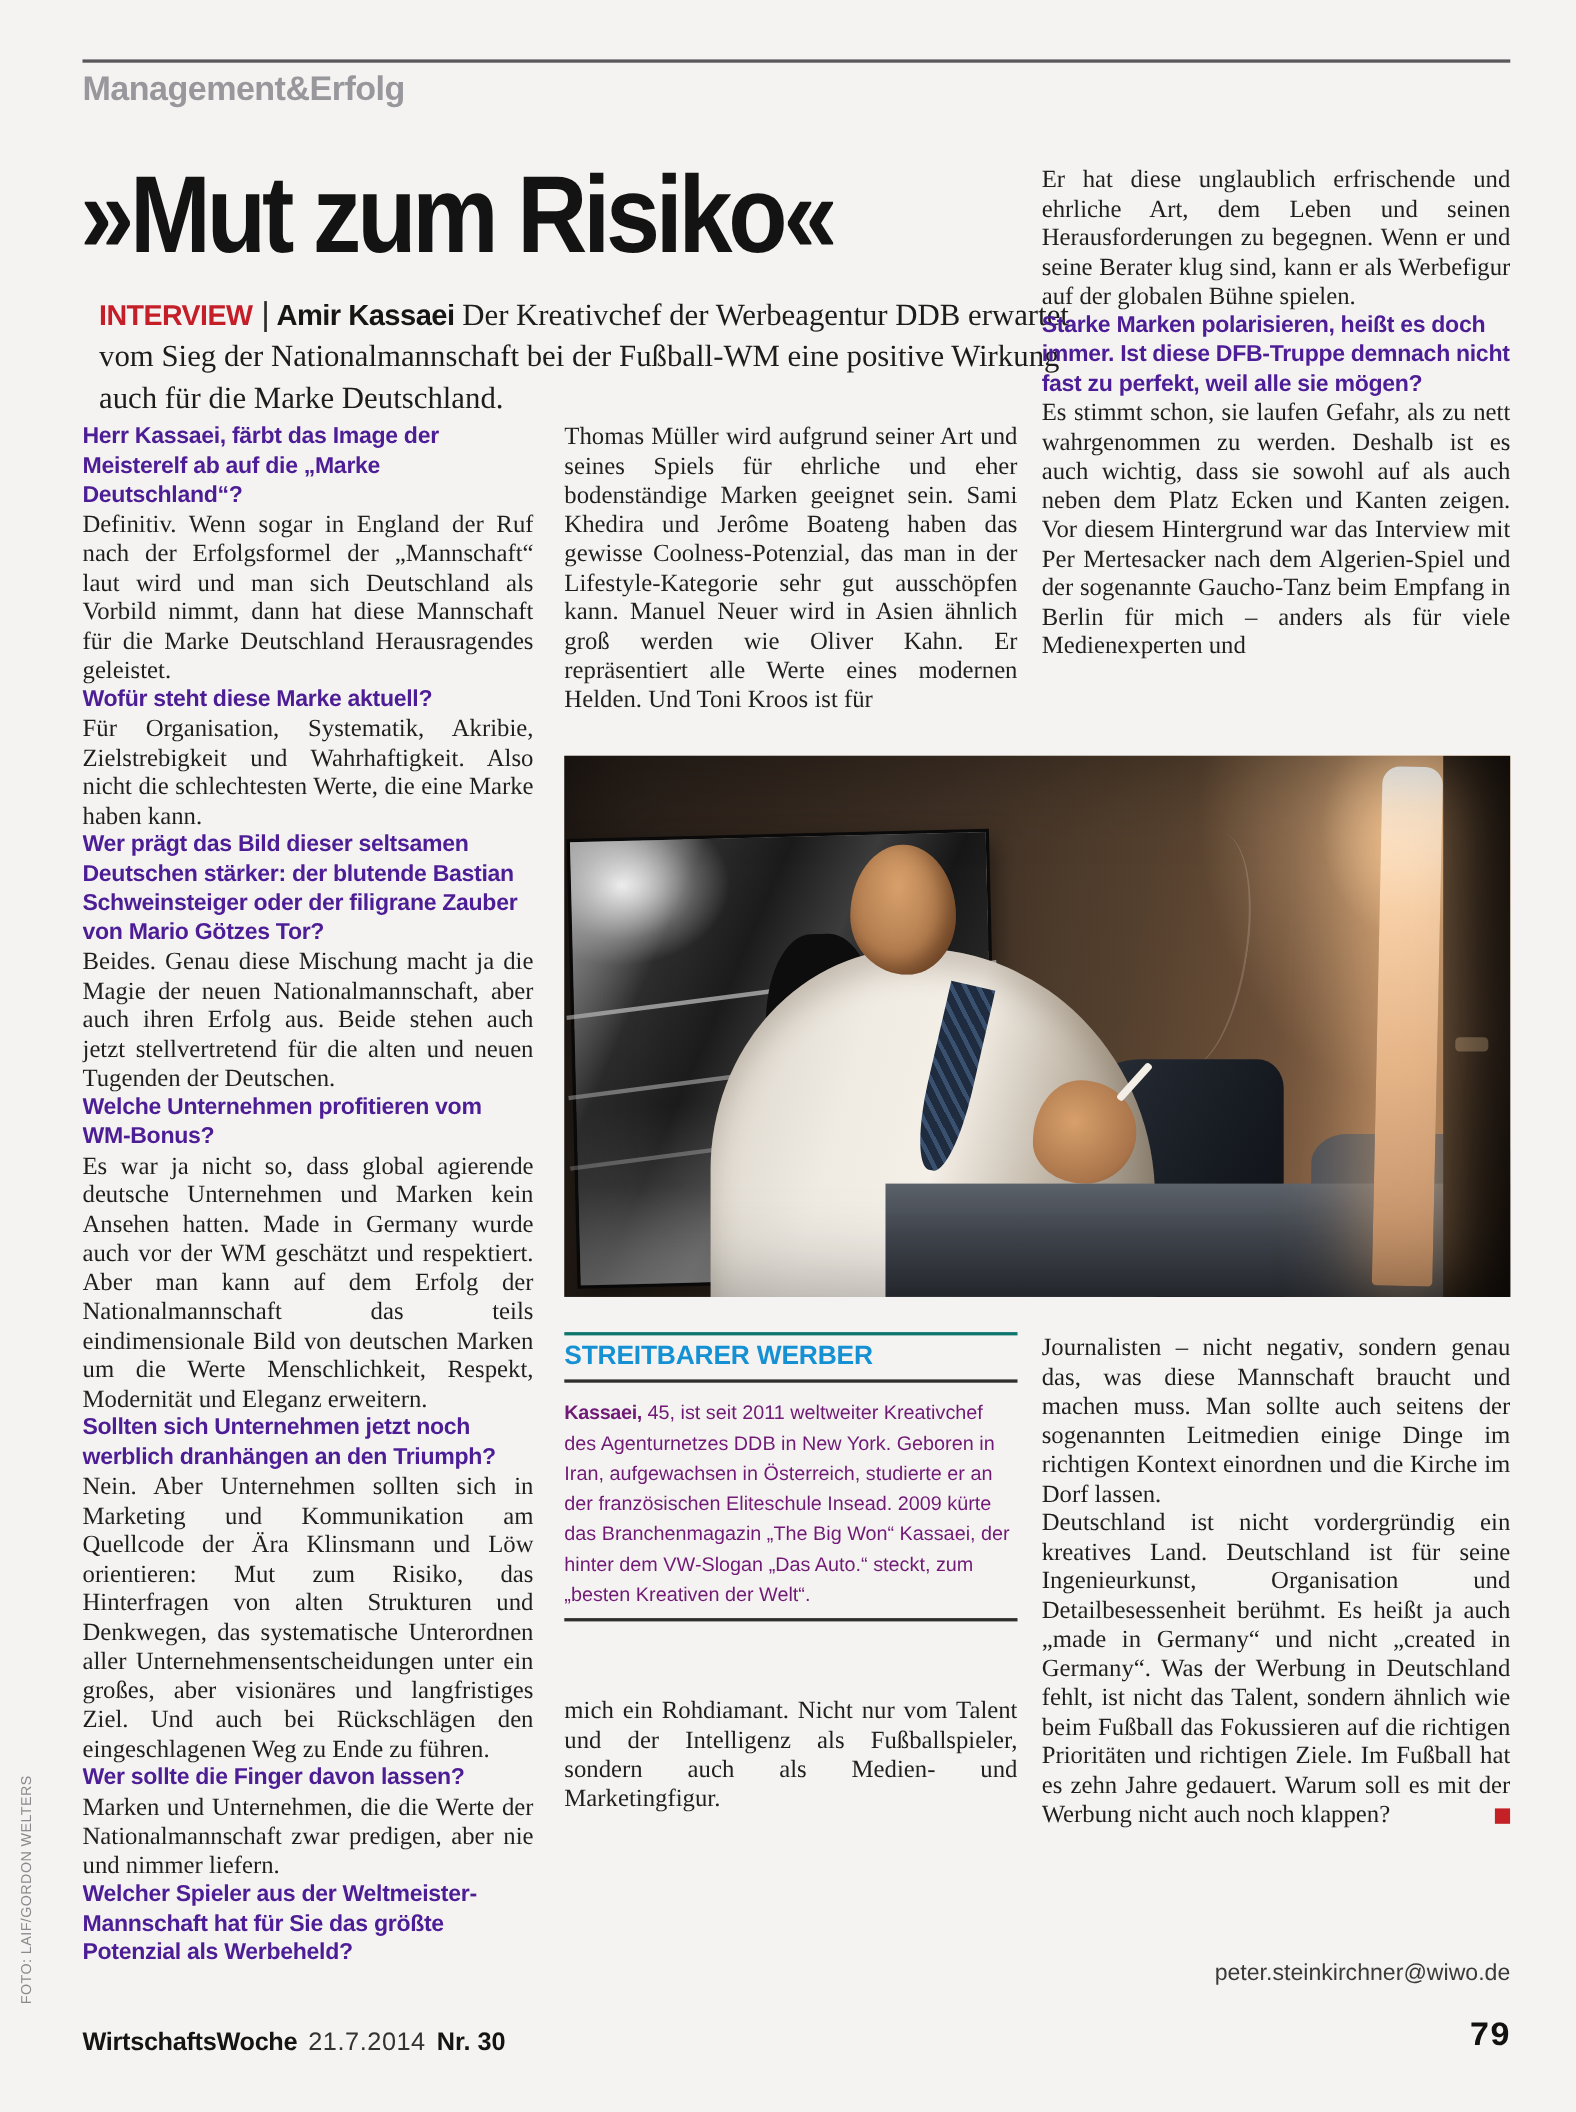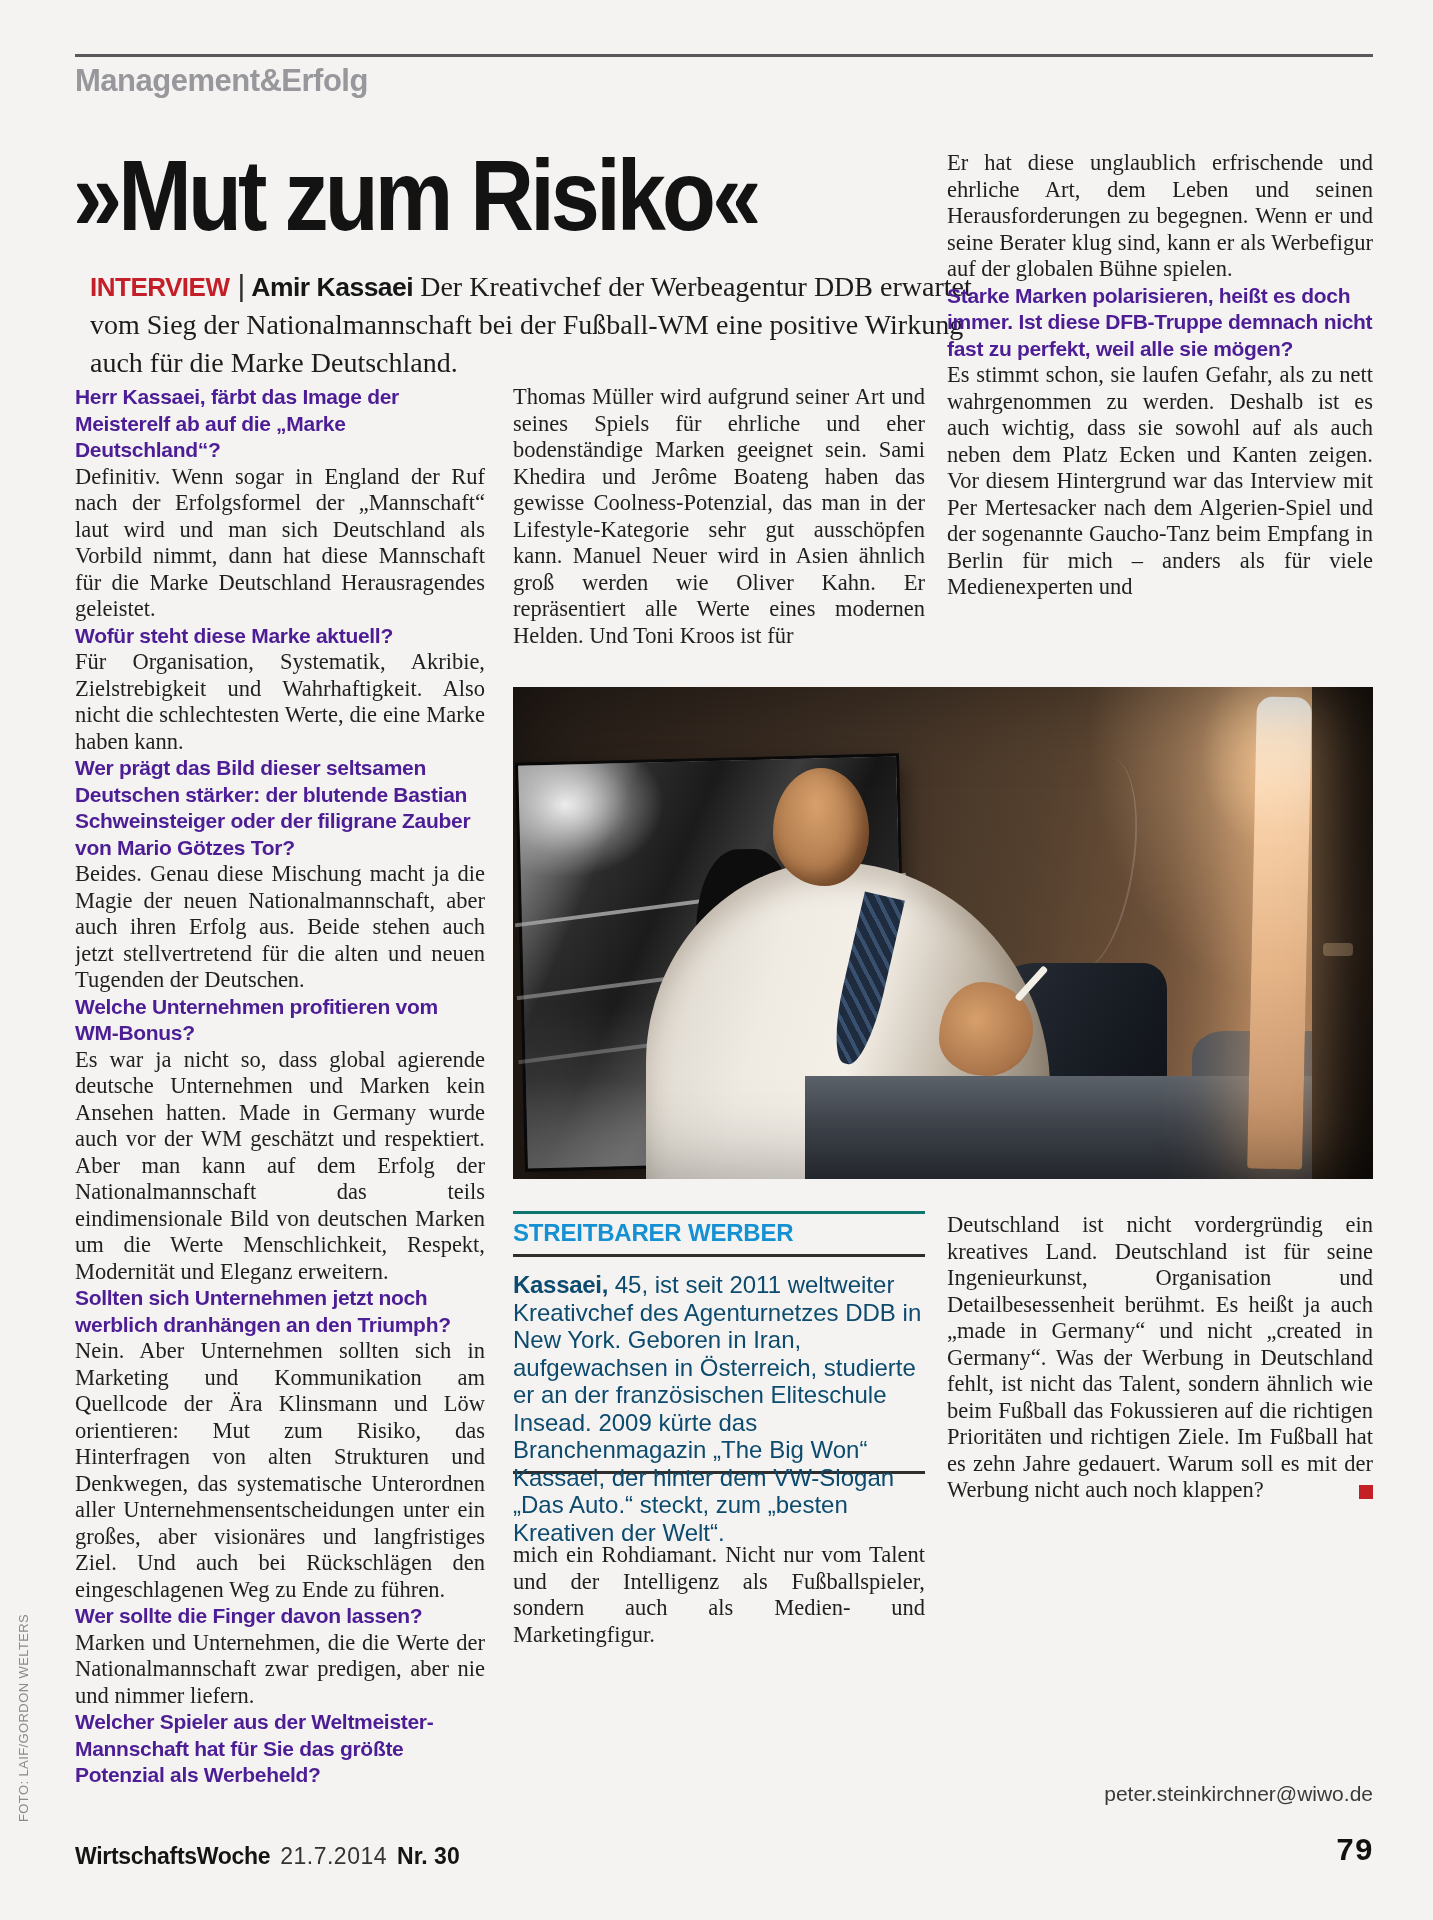--- a/index.html
+++ b/index.html
@@ -33,21 +33,21 @@
   .col2b{left:513px;top:1542px;width:412px;height:230px;}
   .col3b{left:947px;top:1212px;width:426px;height:578px;}
   .lastp{position:relative;}
   .endmark{position:absolute;right:0;bottom:5px;width:14px;height:14px;background:#c42127;}
 
   
   .infobox{left:513px;top:1211px;width:412px;height:234px;border-bottom:3px solid #2e2e2e;
            font-family:"Liberation Sans",sans-serif;padding-bottom:26px;}
   .infobox-title{border-top:3px solid #0f766e;border-bottom:3px solid #2e2e2e;
                  padding:5px 0 7px;font-weight:bold;font-size:24px;color:#1591d3;letter-spacing:-0.2px;}
-  .infobox-body{margin:14px 0 0 0;font-size:24px;line-height:27.5px;color:#0c4a6e;text-align:left;}
+  .infobox-body{margin:14px 0 0 0;font-size:18px;line-height:27.5px;color:#701a75;text-align:left;}
   .infobox-body b{letter-spacing:-0.3px;}
 
   
   .photo{left:513px;top:687px;width:860px;height:492px;overflow:hidden;
     background:
       radial-gradient(ellipse 320px 420px at 90% 10%, rgba(255,208,156,.55), rgba(255,208,156,0) 62%),
       linear-gradient(100deg,#231b16 0%,#31261e 20%,#413226 40%,#54402e 58%,#6b4f38 72%,#8a6649 84%,#987150 91%,#5f4634 96%,#241b15 100%);}
   .photo::after{content:"";position:absolute;inset:0;box-shadow:inset 0 0 90px rgba(0,0,0,.4);}
   .poster{position:absolute;left:1.2%;top:15%;width:44%;height:82%;transform:rotate(-1.4deg);
     background:
@@ -168,20 +168,21 @@
     <div class="infobox-title">STREITBARER WERBER</div>
     <p class="infobox-body"><b>Kassaei,</b><span> 45, ist seit 2011 weltweiter Kreativchef des Agenturnetzes DDB in New York. Geboren in Iran, aufgewachsen in Österreich, studierte er an der französischen Eliteschule Insead. 2009 kürte das Branchenmagazin „The Big Won“ Kassaei, der hinter dem VW-Slogan „Das Auto.“ steckt, zum „besten Kreativen der Welt“.</span></p>
   </div>
 
   <div class="abs col col2b">
     <p class="a">mich ein Rohdiamant. Nicht nur vom Talent und der Intelligenz als Fußballspieler, sondern auch als Medien- und Marketingfigur.</p>
 
   </div>
 
   <div class="abs col col3b">
+    <p class="a">Journalisten – nicht negativ, sondern genau das, was diese Mannschaft braucht und machen muss. Man sollte auch seitens der sogenannten Leitmedien einige Dinge im richtigen Kontext einordnen und die Kirche im Dorf lassen.</p>
     <p class="a lastp"><span>Deutschland ist nicht vordergründig ein kreatives Land. Deutschland ist für seine Ingenieurkunst, Organisation und Detailbesessenheit berühmt. Es heißt ja auch „made in Germany“ und nicht „created in Germany“. Was der Werbung in Deutschland fehlt, ist nicht das Talent, sondern ähnlich wie beim Fußball das Fokussieren auf die richtigen Prioritäten und richtigen Ziele. Im Fußball hat es zehn Jahre gedauert. Warum soll es mit der Werbung nicht auch noch klappen?</span><span class="endmark"></span></p>
   </div>
 
   <div class="abs email">peter.steinkirchner@wiwo.de</div>
 
   <div class="abs credit">FOTO: LAIF/GORDON WELTERS</div>
 
   <div class="abs footer-left">
     <span class="mag">WirtschaftsWoche</span><span class="date">21.7.2014</span><span class="issue">Nr. 30</span>
   </div>

